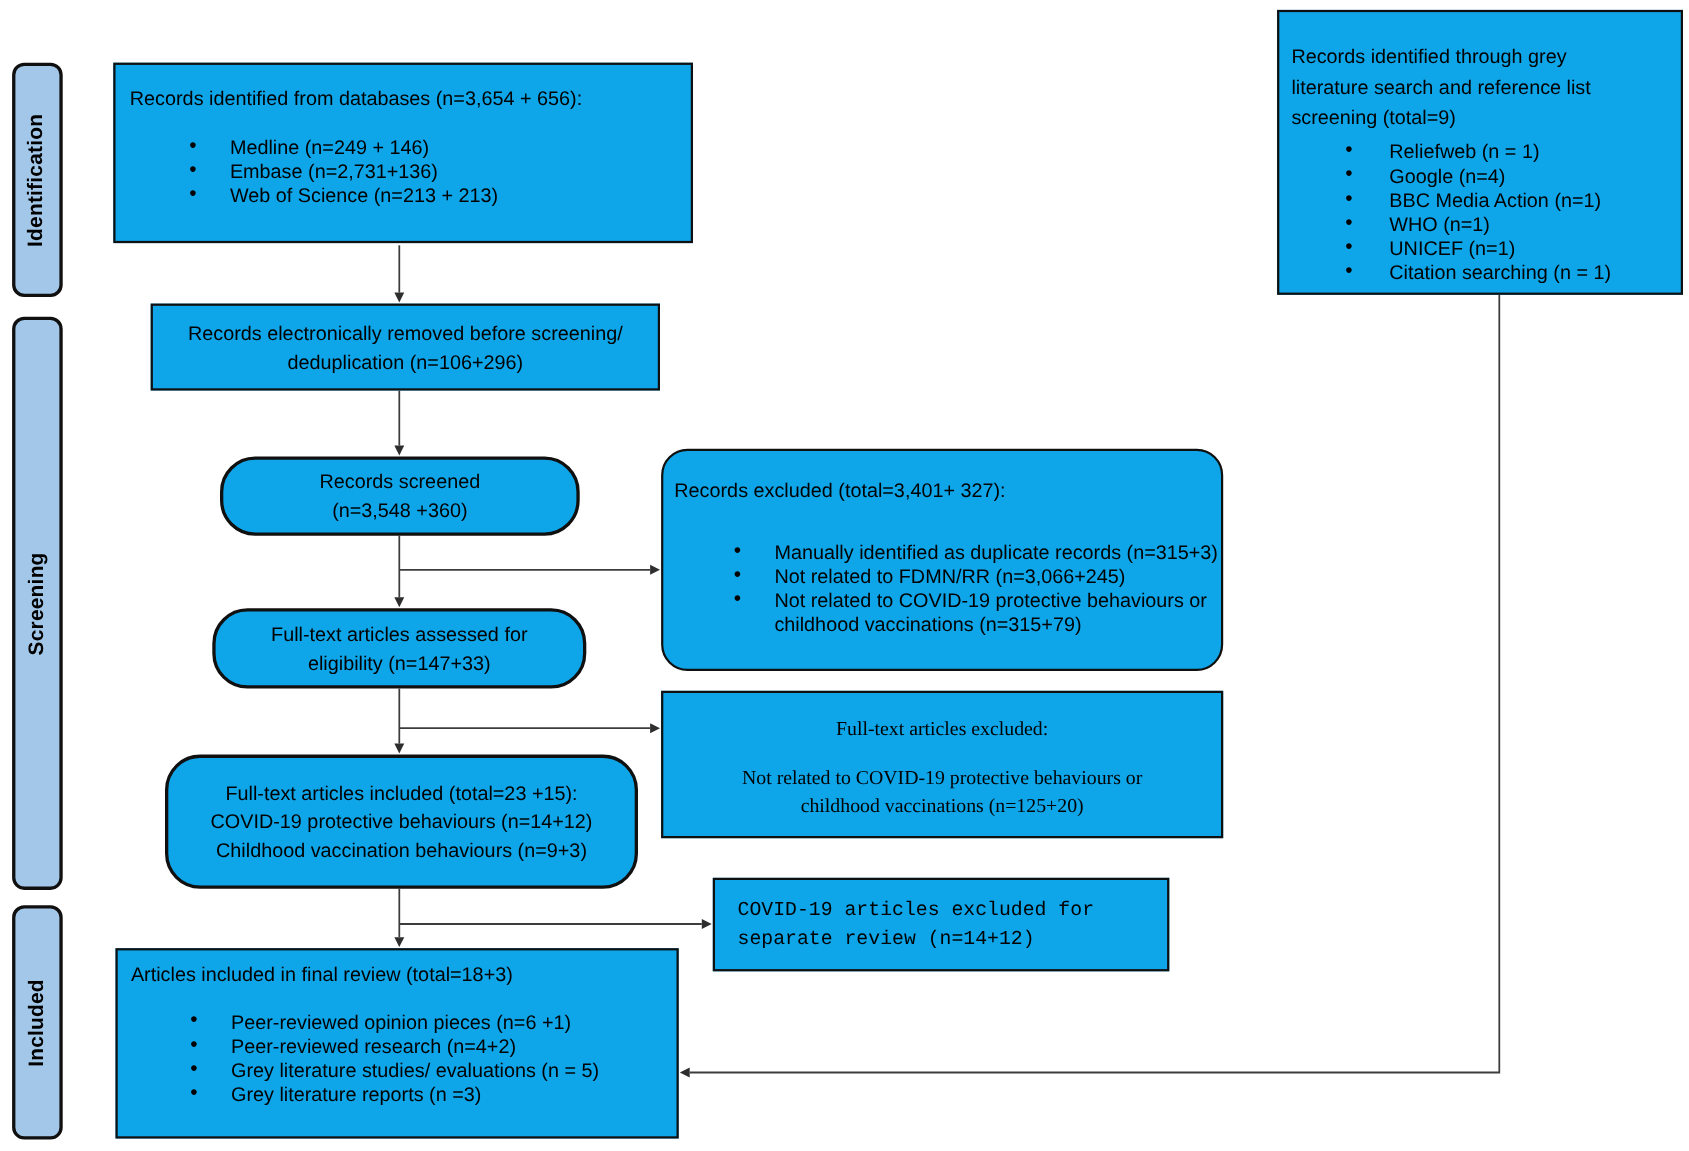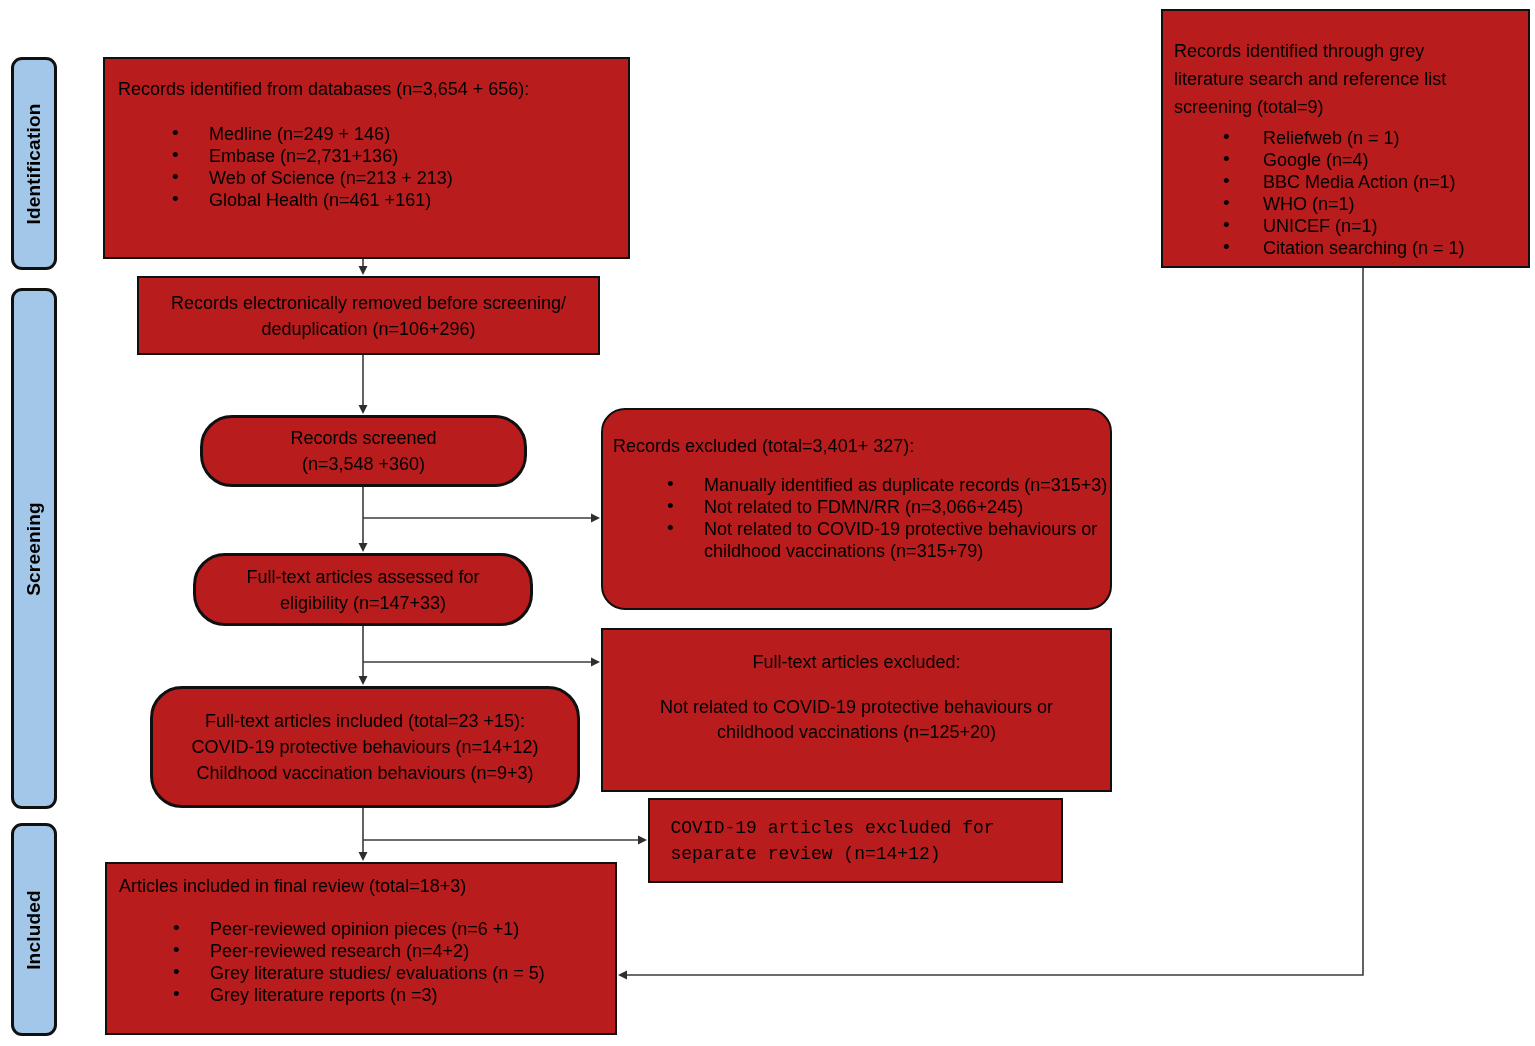--- a/index.html
+++ b/index.html
@@ -32,21 +32,21 @@
   }
   .stage span {
     transform: rotate(-90deg);
     white-space: nowrap;
     font-weight: 700;
     font-size: 19px;
     letter-spacing: 0.2px;
   }
   .fbox {
     position: absolute;
-    background: #b91c1c;
+    background: #0ea5e9;
     border: 2px solid #101010;
     box-sizing: border-box;
     font-size: 18px;
     line-height: 22px;
   }
   .fbox.thick { border-width: 3px; border-radius: 32px; }
   .fbox.centered {
     display: flex;
     flex-direction: column;
     align-items: center;
@@ -74,21 +74,21 @@
   }
   
   .b-databases { padding: 19px 10px 0 13px; }
   .b-databases .bullets { margin-top: 23px; }
   .b-grey { padding: 26px 10px 0 11px; }
   .b-grey .box-title { width: 320px; line-height: 28px; }
   .b-grey .bullets { margin-top: 6px; }
   .b-grey .bullets li { padding-left: 89px; }
   .b-grey .bullets li::before { left: 49px; }
   .b-recexcluded { padding: 25px 10px 0 10px; border-radius: 24px; }
-  .b-recexcluded .bullets { margin-top: 17px; width: 500px; }
+  .b-recexcluded .bullets { margin-top: 34px; width: 500px; }
   .b-ftexcluded { padding: 21px 8px 0 8px; text-align: center; }
   .b-ftexcluded .ftex-body { margin: 22px auto 0; max-width: 440px; line-height: 25px; }
   .b-final { padding: 11px 10px 12px 12px; }
   .b-final .bullets { margin-top: 21px; }
   .cov-text { max-width: 370px; }
 </style>
 </head>
 <body>
 
 <div class="canvas">
@@ -137,27 +137,26 @@
   <div class="stage" style="top: 57px; height: 213px; background: rgb(162, 199, 232);">
     <span>Identification</span>
   </div>
   <div class="stage" style="top: 288px; height: 521px; background: rgb(162, 199, 232);">
     <span>Screening</span>
   </div>
   <div class="stage" style="top: 823px; height: 213px; background: rgb(162, 199, 232);">
     <span>Included</span>
   </div>
 
-  <div class="fbox b-databases" style="left:103px;top:57px;width:527px;height:202px;">
+  <div class="fbox b-databases" style="left:103px;top:57px;width:527px;height:164px;">
     <p class="box-title">Records identified from databases (n=3,654 + 656):</p>
     <ul class="bullets">
       <li>Medline (n=249 + 146)</li>
       <li>Embase (n=2,731+136)</li>
       <li>Web of Science (n=213 + 213)</li>
-      <li>Global Health (n=461 +161)</li>
     </ul>
   </div>
 
   <div class="fbox b-grey" style="left:1161px;top:9px;width:369px;height:259px;">
     <p class="box-title">Records identified through grey literature search and reference list screening (total=9)</p>
     <ul class="bullets">
       <li>Reliefweb (n = 1)</li>
       <li>Google (n=4)</li>
       <li>BBC Media Action (n=1)</li>
       <li>WHO (n=1)</li>
@@ -183,21 +182,21 @@
       <li>Not related to FDMN/RR (n=3,066+245)</li>
       <li>Not related to COVID-19 protective behaviours or childhood vaccinations (n=315+79)</li>
     </ul>
   </div>
 
   <div class="fbox thick centered" style="left:193px;top:553px;width:340px;height:73px;">
     <div>Full-text articles assessed for</div>
     <div>eligibility (n=147+33)</div>
   </div>
 
-  <div class="fbox b-ftexcluded" style="left:601px;top:628px;width:511px;height:164px;">
+  <div class="fbox b-ftexcluded" style="left:601px;top:628px;width:511px;height:134px;font-family:Liberation Serif, serif;">
     <div>Full-text articles excluded:</div>
     <div class="ftex-body">Not related to COVID-19 protective behaviours or childhood vaccinations (n=125+20)</div>
   </div>
 
   <div class="fbox thick centered" style="left:150px;top:686px;width:430px;height:122px;">
     <div>Full-text articles included (total=23 +15):</div>
     <div>COVID-19 protective behaviours (n=14+12)</div>
     <div>Childhood vaccination behaviours (n=9+3)</div>
   </div>
 

